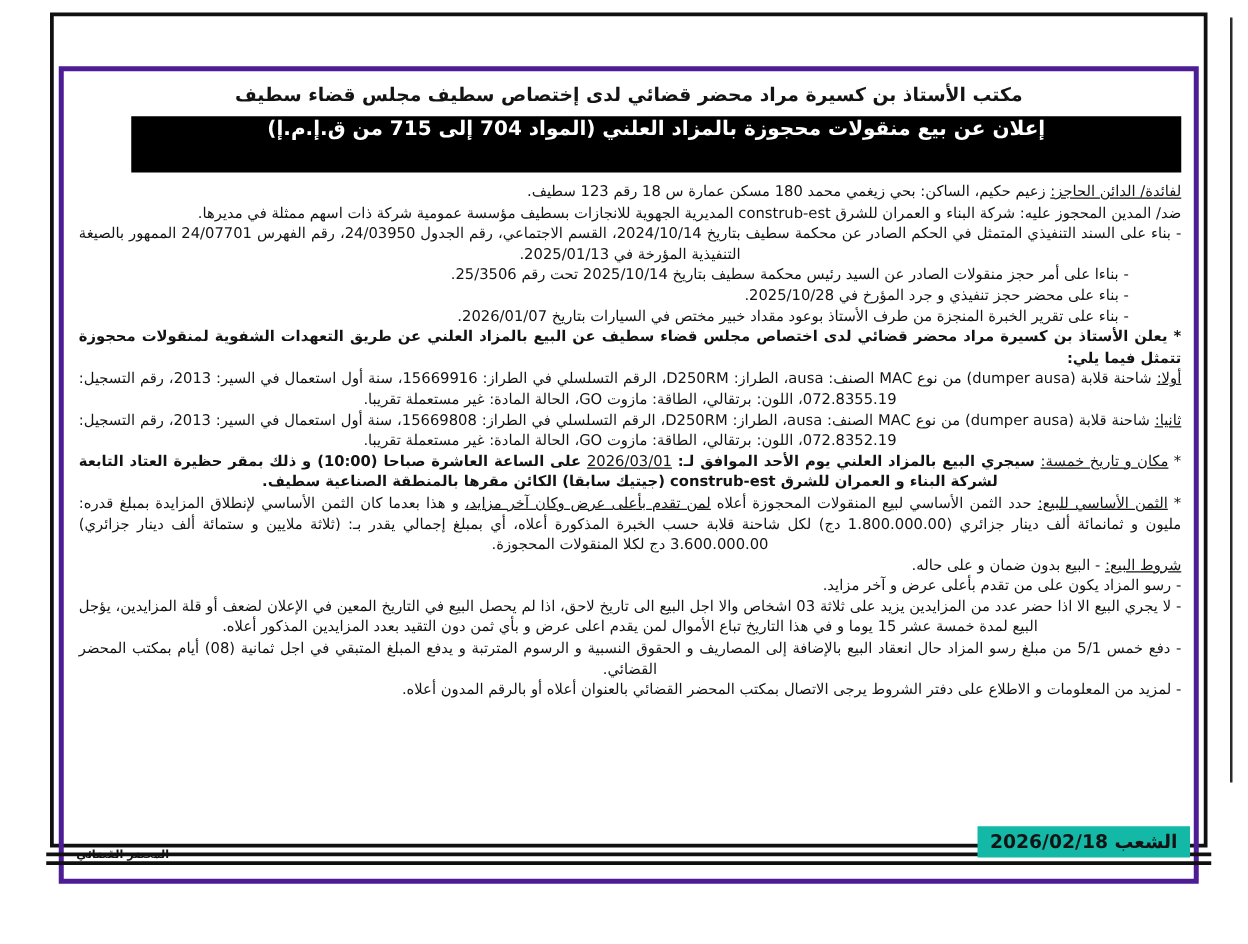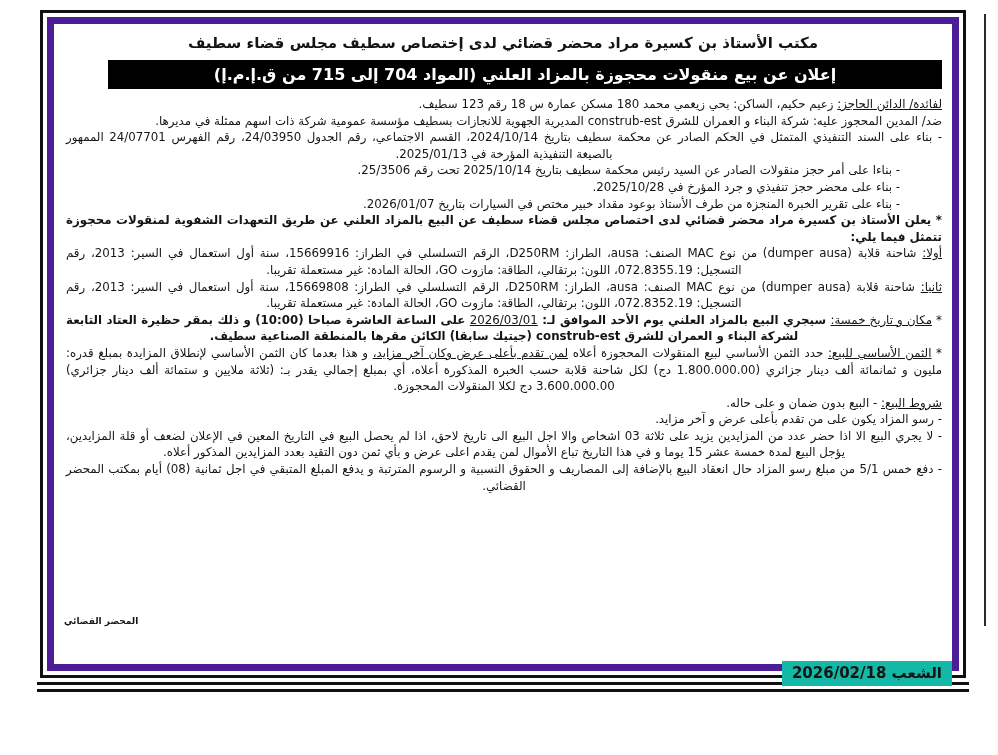--- a/index.html
+++ b/index.html
@@ -5,39 +5,39 @@
   html,body{margin:0;padding:0;background:#ffffff;}
   body{font-family:"DejaVu Sans","Liberation Sans",sans-serif;color:#141414;}
   .stage{position:relative;width:998px;height:755px;background:#ffffff;overflow:hidden;direction:rtl;}
 
   
   .col-rule{position:absolute;left:984px;top:14px;width:2px;height:612px;background:#2b2b2b;}
 
   
   .sheet{position:absolute;left:40px;top:10px;width:926px;height:668px;
          border:3px solid #101010;padding:4px;box-sizing:border-box;background:#ffffff;}
-  .inner{border:7px solid #4c1d95;height:100%;box-sizing:border-box;position:relative;
-         padding:2px 8px 0 8px;overflow:hidden;}
+  .inner{border:4px solid #4c1d95;height:100%;box-sizing:border-box;position:relative;
+         padding:2px 8px 0 8px;overflow:hidden;margin-top:36px;}
 
   .hdr{text-align:center;font-weight:bold;font-size:15px;margin-top:4px;}
   .hline{line-height:26px;white-space:nowrap;}
   .phone{letter-spacing:1px;}
 
-  .banner{margin:4px 2px 6px 46px;height:29px;display:flex;align-items:center;justify-content:center;
+  .banner{margin:4px 2px 6px 46px;height:45px;display:flex;align-items:flex-start;justify-content:center;
           font-weight:bold;font-size:16px;white-space:nowrap;}
 
   .bodytxt{font-size:11.8px;line-height:16.6px;padding:1px 2px 0 4px;}
   .para{margin:0;text-align:justify;text-align-last:center;}
   .para.tr{text-align-last:right;}
   .para.ind{padding-right:42px;}
   .para.bold{font-weight:bold;}
   b{font-weight:normal;}
   .u{text-decoration:underline;}
 
-  .sig{position:absolute;left:10px;bottom:38px;font-size:9px;font-weight:bold;}
+  .sig{position:absolute;left:10px;bottom:14px;font-size:9px;font-weight:bold;}
 
   
   .bottom-rule{position:absolute;left:37px;top:682px;width:932px;height:10px;box-sizing:border-box;
                border-top:3px solid #101010;border-bottom:3px solid #101010;}
   .footer-label{position:absolute;top:661px;right:46px;height:25px;line-height:25px;z-index:3;
                 background:#14b8a6;padding:0 10px;font-weight:bold;font-size:15px;white-space:nowrap;}
 </style>
 </head>
 <body>
 
@@ -83,20 +83,21 @@
         <p class="para tr"><b class="u">شروط البيع:</b><span> - البيع بدون ضمان و على حاله.</span></p>
 
         <p class="para tr"><span>- رسو المزاد يكون على من تقدم بأعلى عرض و آخر مزايد.</span></p>
 
         <p class="para"><span>- لا يجري البيع الا اذا حضر عدد من المزايدين يزيد على ثلاثة 03 اشخاص والا اجل البيع الى تاريخ لاحق، اذا لم يحصل البيع في التاريخ المعين في الإعلان لضعف أو قلة المزايدين، يؤجل البيع لمدة خمسة عشر 15 يوما و في هذا التاريخ تباع الأموال لمن يقدم اعلى عرض و بأي ثمن دون التقيد بعدد المزايدين المذكور أعلاه.</span></p>
 
         <p class="para"><span>- دفع خمس 5/1 من مبلغ رسو المزاد حال انعقاد البيع بالإضافة إلى المصاريف و الحقوق النسبية و الرسوم  المترتبة و يدفع المبلغ المتبقي في اجل ثمانية (08) أيام بمكتب المحضر القضائي.</span></p>
 
 
 
+        <p class="para tr"><span>- لمزيد من المعلومات و الاطلاع على دفتر الشروط  يرجى الاتصال بمكتب المحضر القضائي بالعنوان أعلاه أو بالرقم المدون أعلاه.</span></p>
 
       </div>
 
       <div class="sig">المحضر القضائي</div>
 
     </div>
   </div>
 
   <div class="bottom-rule"></div>
 

